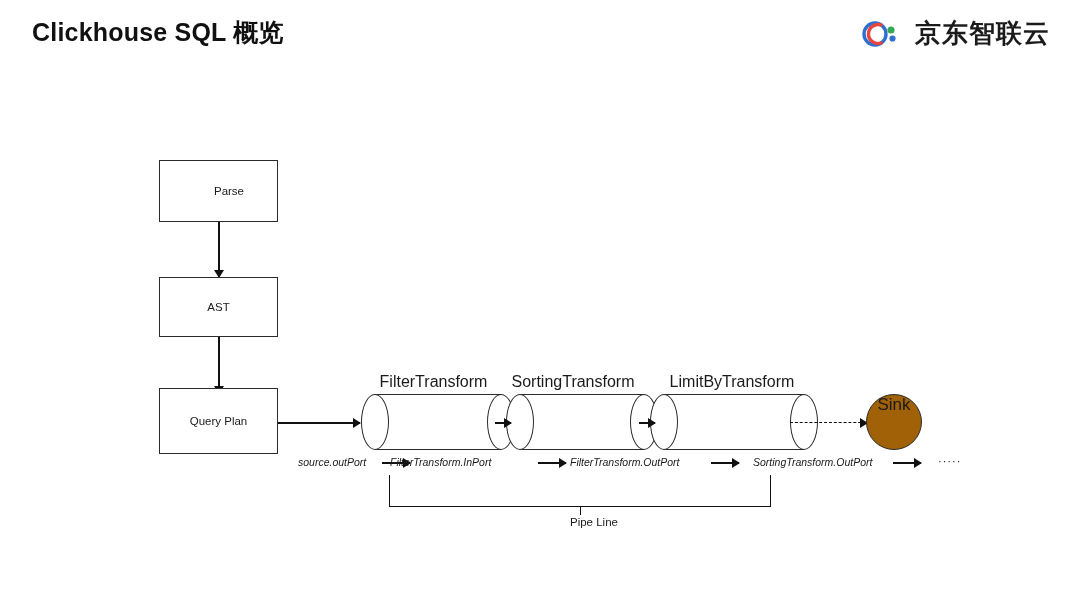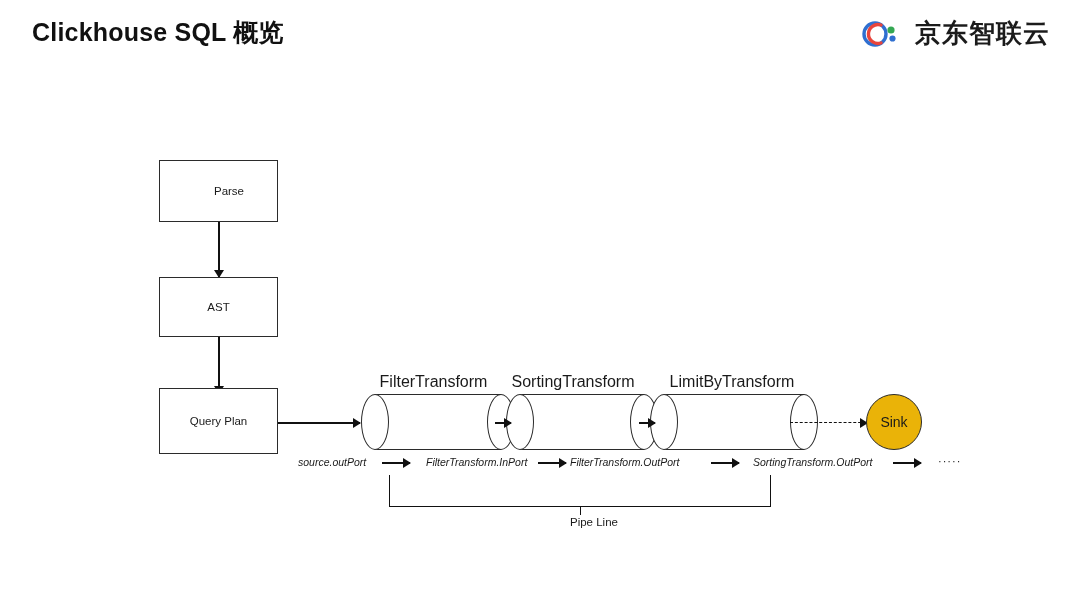--- a/index.html
+++ b/index.html
@@ -147,25 +147,25 @@
     position: absolute;
     font-size: 16px;
     color: #1a1a1a;
     text-align: center;
     white-space: nowrap;
   }
   .circle {
     position: absolute;
     border: 1.5px solid #2b2b2b;
     border-radius: 50%;
-    background: #eab308;
+    background: #a16207;
     display: flex;
-    align-items: center;
+    align-items: flex-start;
     justify-content: center;
-    font-size: 14px;
+    font-size: 17px;
     color: #1a1a1a;
     box-sizing: border-box;
   }
   
   .port-label {
     position: absolute;
     font-size: 10.5px;
     color: #1a1a1a;
     white-space: nowrap;
     font-style: italic;
@@ -249,21 +249,21 @@
 
   <div class="dashed-h" style="left:790px; top:422px; width:76px;"></div>
 
   <div class="circle" style="left:866px; top:394px; width:56px; height:56px;">
     <span>Sink</span>
   </div>
 
   <div class="port-label" style="left:298px; top:456px;">source.outPort</div>
   <div class="arrow-h" style="left:382px; top:462px; width:28px;"></div>
 
-  <div class="port-label" style="left:426px; top:456px;">FilterTransform.InPort</div>
+  <div class="port-label" style="left:390px; top:456px;">FilterTransform.InPort</div>
   <div class="arrow-h" style="left:538px; top:462px; width:28px;"></div>
 
   <div class="port-label" style="left:570px; top:456px;">FilterTransform.OutPort</div>
   <div class="arrow-h" style="left:711px; top:462px; width:28px;"></div>
 
   <div class="port-label" style="left:753px; top:456px;">SortingTransform.OutPort</div>
   <div class="arrow-h" style="left:893px; top:462px; width:28px;"></div>
 
   <div class="ellipsis" style="left:938px; top:455px;">·····</div>
 

